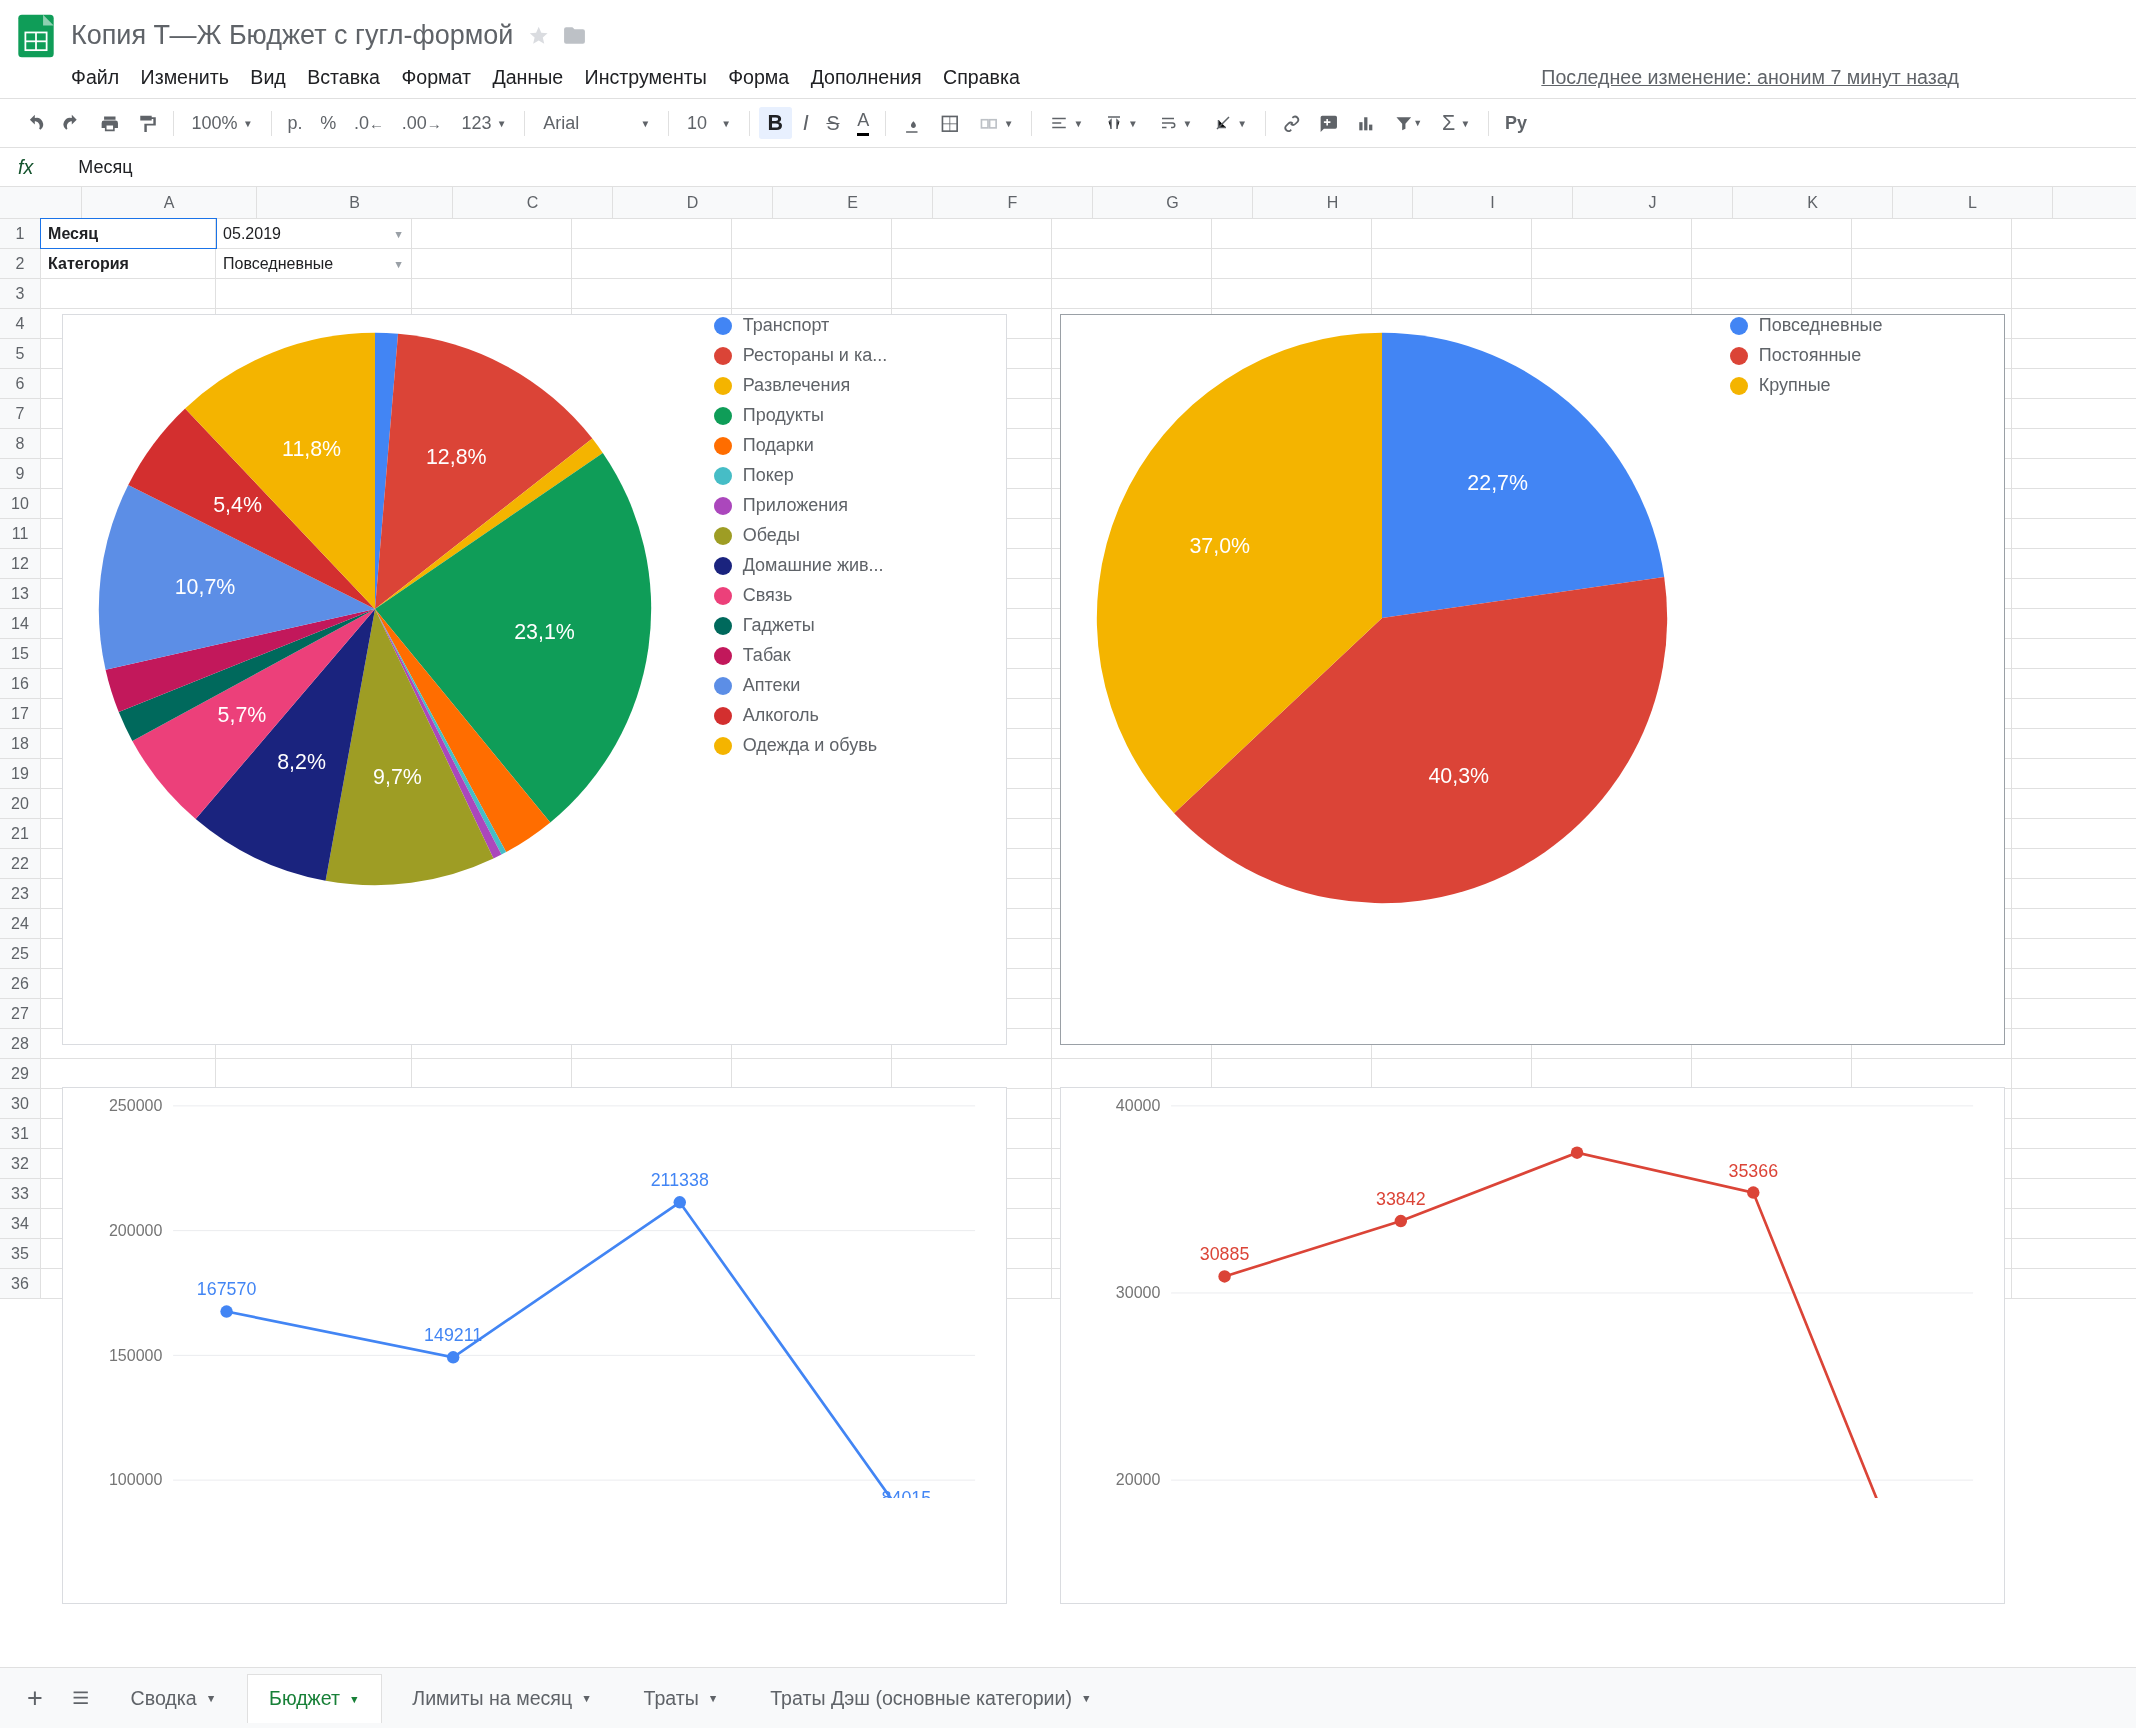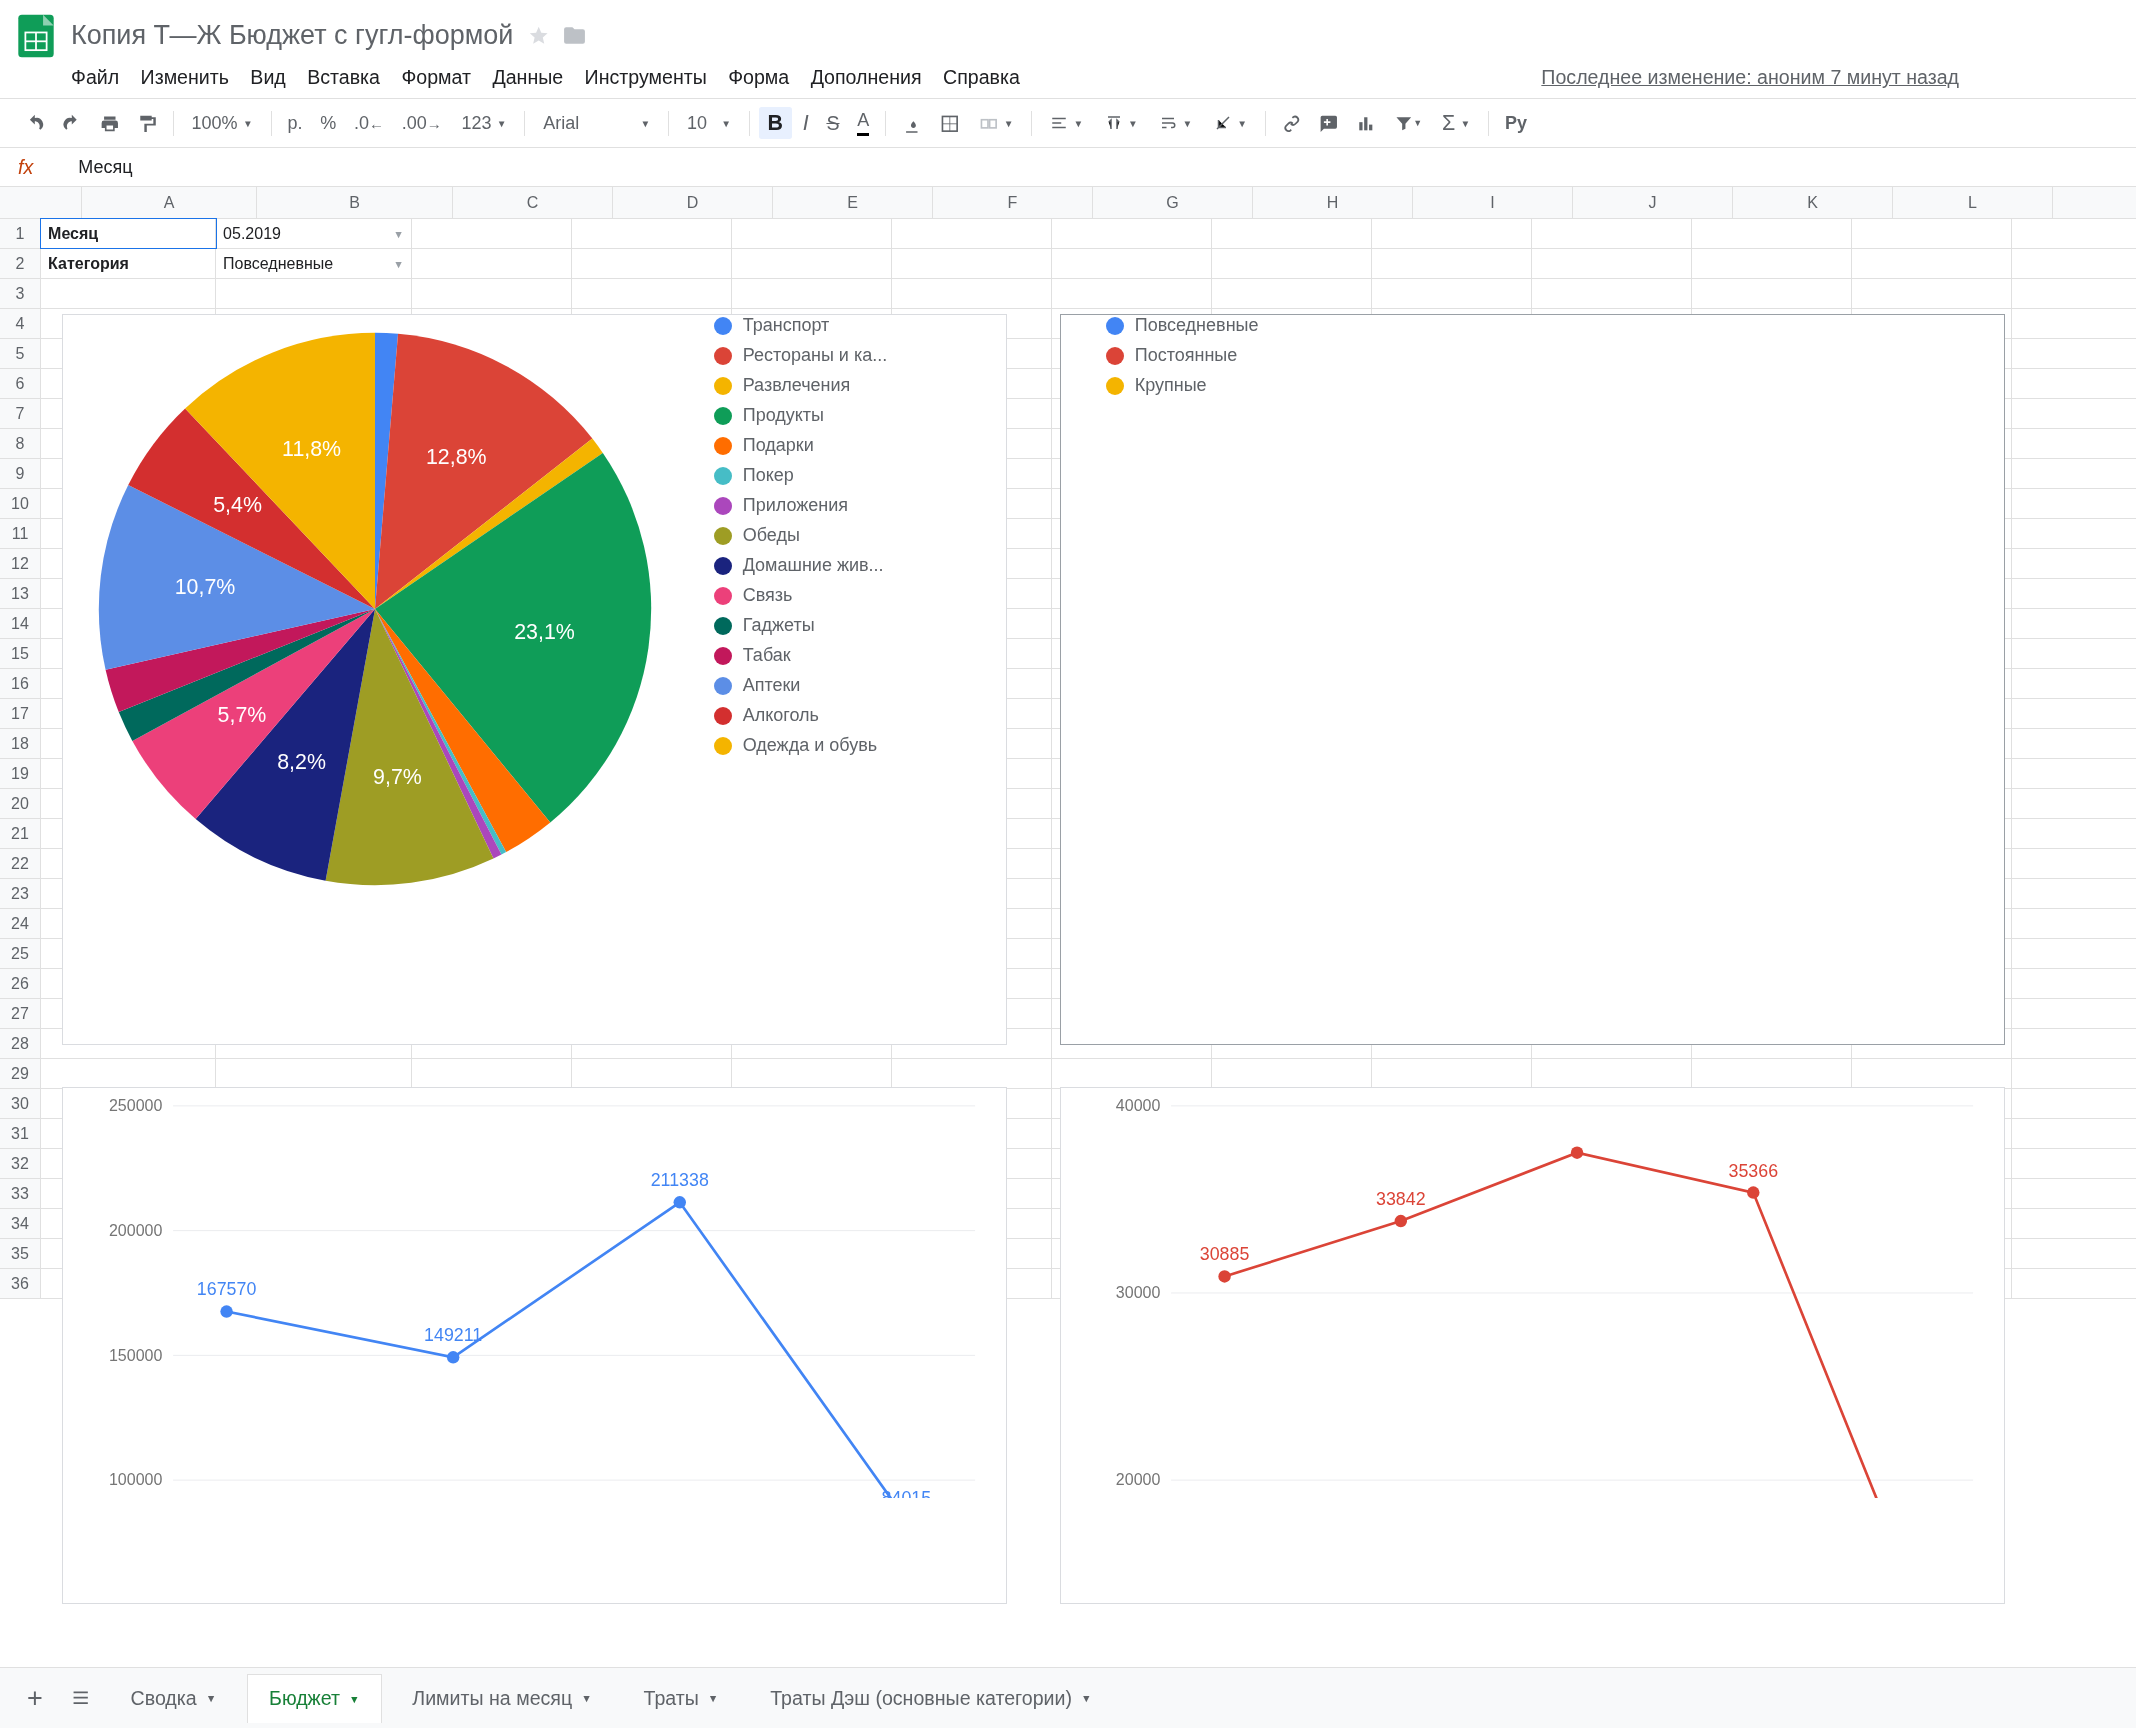--- a/index.html
+++ b/index.html
@@ -21,21 +21,21 @@
 .toolbar { display: flex; align-items: center; padding: 7.1px 18px; border-top: 0.9px solid #e0e0e0; border-bottom: 0.9px solid #e0e0e0; gap: 3.6px; height: 50px; font-size: 18px; color: #5f6368; }
 .tool-btn { padding: 5.3px 7.1px; display: flex; align-items: center; justify-content: center; cursor: pointer; }
 .tool-sep { width: 0.9px; height: 25px; background: #e0e0e0; margin: 0 5.3px; }
 .tool-dd { padding: 3.6px 9px; display: flex; align-items: center; gap: 5.3px; }
 .tool-dd .caret { font-size: 9.8px; }
 .bold-b { font-weight: bold; font-size: 21.4px; color: #202124; background: #e8f0fe; padding: 3.6px 9px; border-radius: 2.7px; }
 .color-a { border-bottom: 3.6px solid #000; padding-bottom: 1.8px; }
 
 
 .fx-bar { display: flex; align-items: center; padding: 5.3px 18px; border-bottom: 0.9px solid #e0e0e0; height: 39px; font-size: 18px; }
-.fx-lbl { font-style: italic; color: #c2410c; margin-right: 45px; font-size: 19.6px; }
+.fx-lbl { font-style: italic; color: #14532d; margin-right: 45px; font-size: 19.6px; }
 .fx-val { color: #202124; }
 
 
 .grid-container { position: relative; }
 .col-headers { display: flex; background: #f8f9fa; border-bottom: 0.9px solid #e0e0e0; height: 32px; }
 .corner { width: 82px; border-right: 0.9px solid #e0e0e0; }
 .col-h { flex: none; text-align: center; line-height: 32px; color: #5f6368; border-right: 0.9px solid #e0e0e0; font-size: 16px; }
 .grid-body { display: flex; }
 .row-headers { width: 41px; background: #f8f9fa; border-right: 0.9px solid #e0e0e0; }
 .row-h { height: 30px; text-align: center; line-height: 30px; color: #5f6368; border-bottom: 0.9px solid #e0e0e0; font-size: 16px; }
@@ -891,20 +891,30 @@
           <div class="legend-item">
             <span class="legend-swatch" style="background:#f4b400"></span>
             <span>Одежда и обувь</span>
           </div>
         </div>
     </div>
   </div>
 
   <div class="chart-box" style="left:1060px; top:127px; width:945px; height:731px; border:1.3px solid #9aa0a6">
     <div class="pie-wrap">
+      <div class="pie" style="width:624px;height:624px" id="pie2">
+          <svg width="606" height="606" viewBox="0 0 680 680" style="font-size:13px">
+            <path d="M340 340 L340 20 A320 320 0 0 1 656.6643579528484 293.91654958327933 Z" fill="#4285f4"></path>
+            <text x="469.79585303687486" y="189.94802055810794" fill="#fff" font-size="24" font-weight="500" text-anchor="middle" dominant-baseline="middle">22,7%</text>
+            <path d="M340 340 L656.6643579528484 293.91654958327933 A320 320 0 0 1 106.73003922514837 559.0550738971804 Z" fill="#db4437"></path>
+            <text x="426.1627489790973" y="518.713571640111" fill="#fff" font-size="24" font-weight="500" text-anchor="middle" dominant-baseline="middle">40,3%</text>
+            <path d="M340 340 L106.73003922514837 559.0550738971804 A320 320 0 0 1 339.99999999999994 20 Z" fill="#f4b400"></path>
+            <text x="157.91748226429812" y="261.20585849805957" fill="#fff" font-size="24" font-weight="500" text-anchor="middle" dominant-baseline="middle">37,0%</text>
+          </svg>
+        </div>
       <div class="legend" id="leg2">
           <div class="legend-item">
             <span class="legend-swatch" style="background:#4285f4"></span>
             <span>Повседневные</span>
           </div>
           <div class="legend-item">
             <span class="legend-swatch" style="background:#db4437"></span>
             <span>Постоянные</span>
           </div>
           <div class="legend-item">

